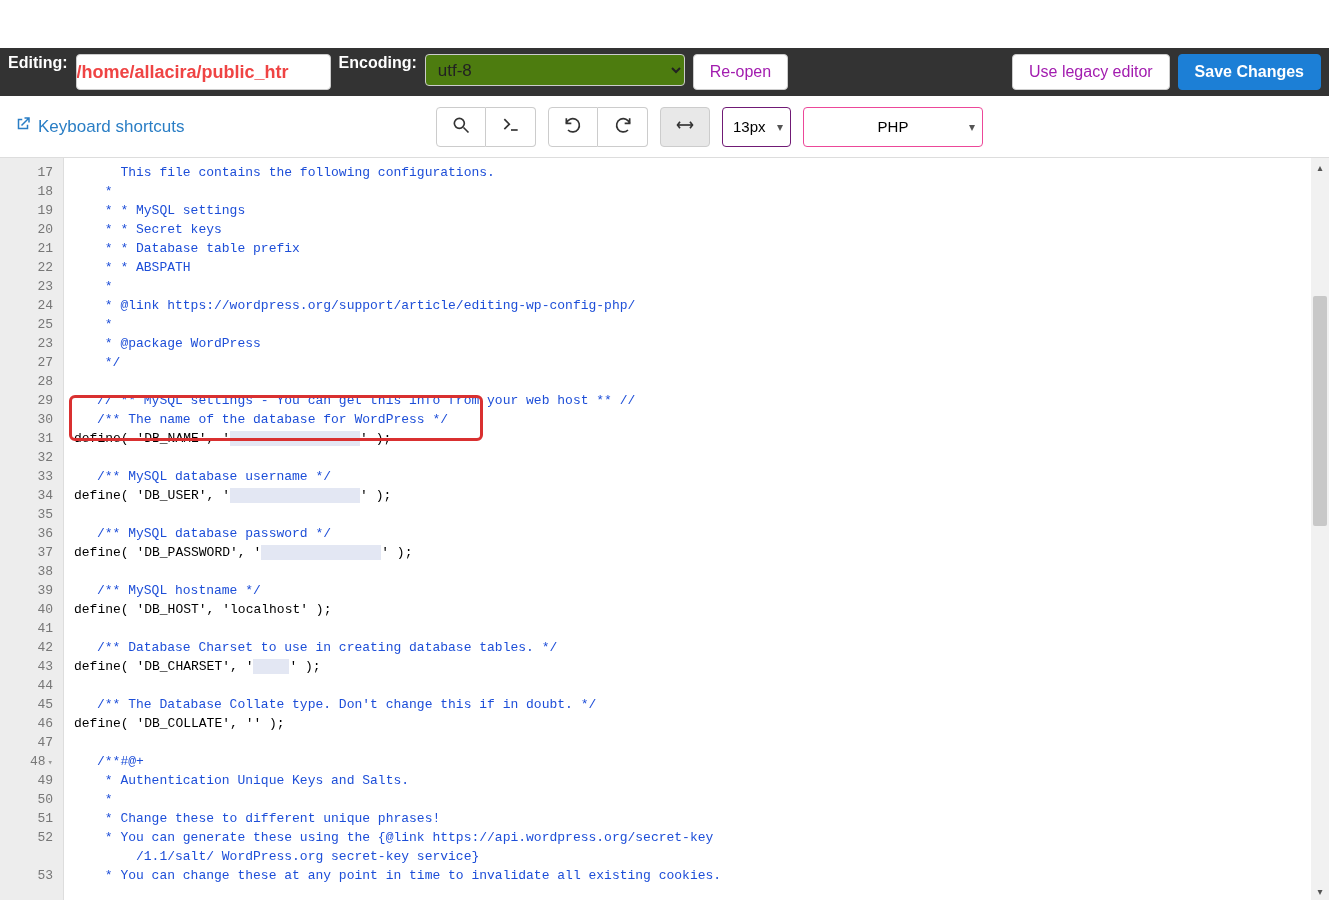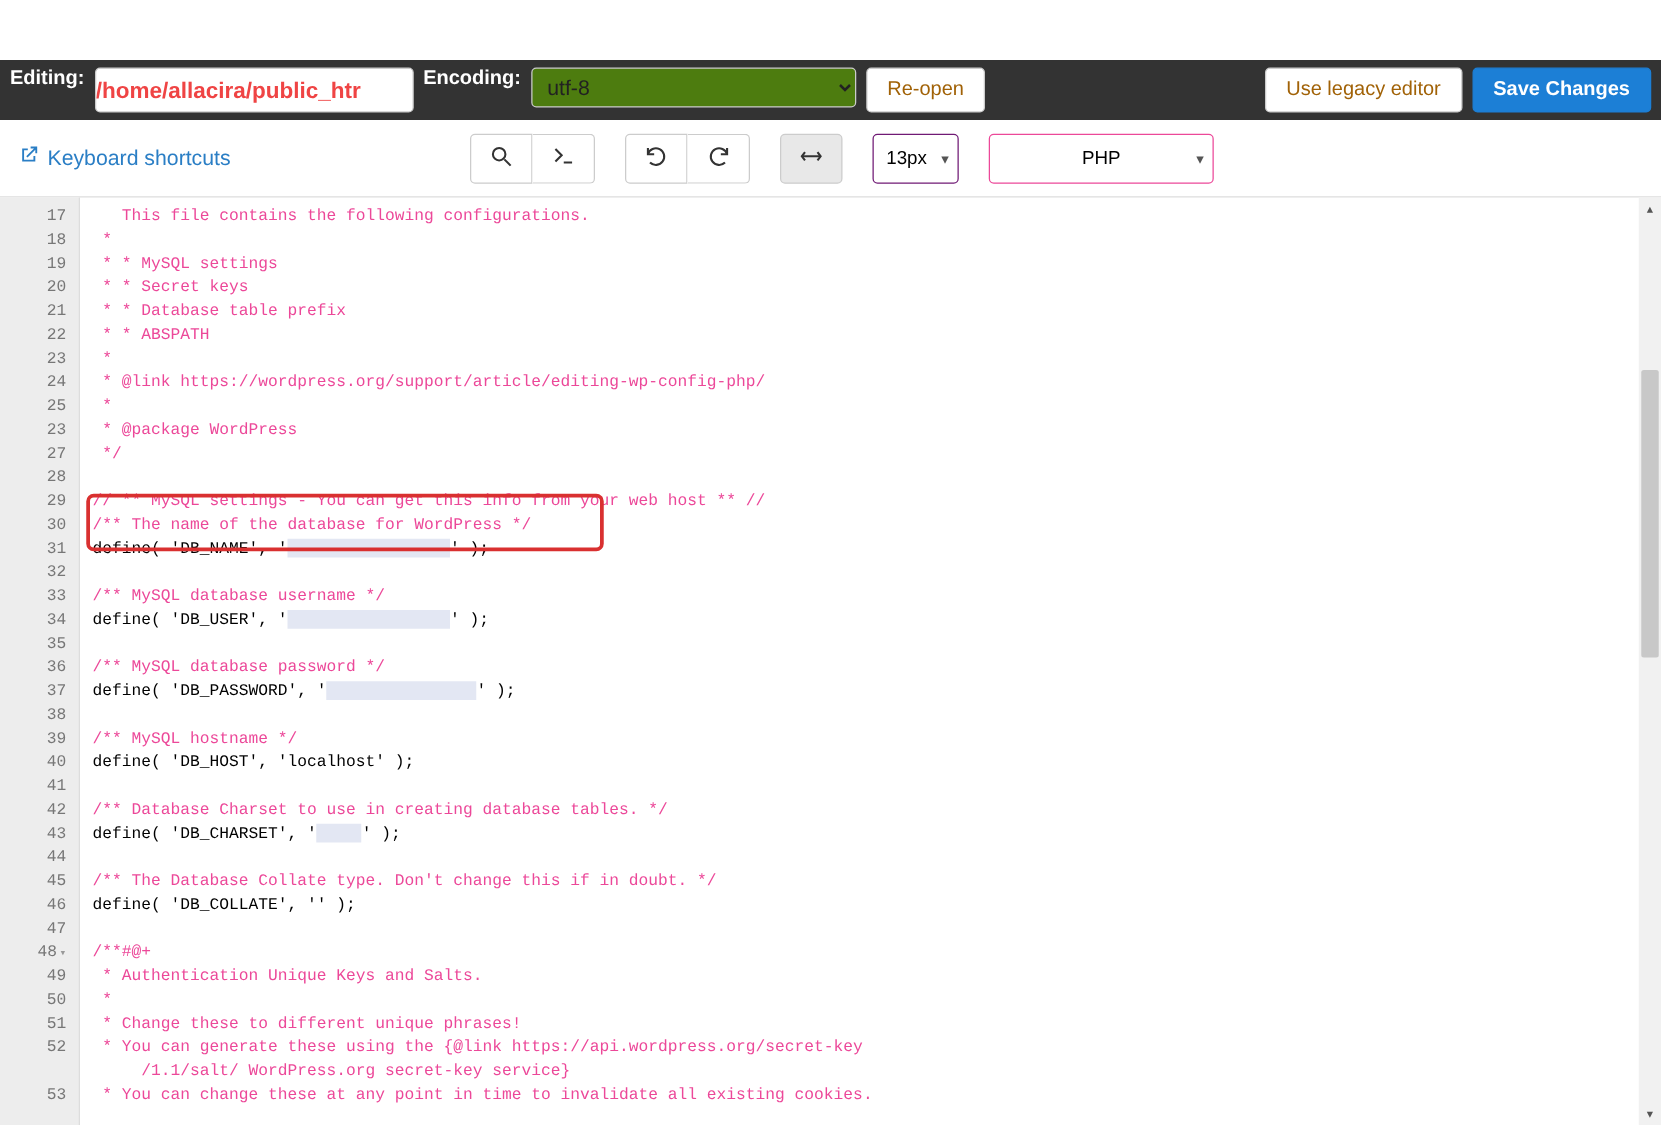--- a/index.html
+++ b/index.html
@@ -2,26 +2,26 @@
 <html><head>
 <meta charset="utf-8">
 <style>
   * { box-sizing: border-box; margin: 0; padding: 0; }
   html, body { width: 1329px; height: 900px; font-family: Arial, Helvetica, sans-serif; overflow: hidden; background: #fff; }
 
   .topbar { background: #333; color: #fff; padding: 6px 8px; display: flex; flex-wrap: wrap; align-items: flex-start; gap: 8px; margin-top: 48px; }
   .topbar .lbl { font-weight: bold; font-size: 16px; }
   .path-input { width: 255px; height: 36px; border-radius: 4px; border: 1px solid #ccc; padding: 4px 0; font-size: 18px; font-weight: bold; color: #ef4444; }
   .enc-select { width: 260px; height: 32px; border-radius: 4px; border: 1px solid #ccc; padding: 4px 8px; font-size: 17px; background: #4d7c0f; color: #222; }
-  .btn { border: 1px solid #ccc; background: #fff; color: #a16207; height: 36px; padding: 0 16px; border-radius: 4px; font-size: 16px; cursor: pointer; }
+  .btn { border: 1px solid #ccc; background: #fff; color: #a21caf; height: 36px; padding: 0 16px; border-radius: 4px; font-size: 16px; cursor: pointer; }
   .btn.primary { background: #1c7fd6; border-color: #1c7fd6; color: #fff; font-weight: bold; }
   .topbar .spacer { flex: 1; }
   .second-row { width: 100%; display: flex; justify-content: flex-end; padding: 2px 8px 0 0; }
 
-  .toolbar2 { background: #fff; border-bottom: 1px solid #ddd; height: 62px; display: flex; align-items: center; padding: 16px 14px; gap: 24px; }
+  .toolbar2 { background: #fff; border-bottom: 1px solid #ddd; height: 62px; display: flex; align-items: center; padding: 16px 14px; gap: 12px; }
   .kb-link { color: #2a7ec5; font-size: 17px; display: flex; align-items: center; gap: 6px; cursor: pointer; }
   .kb-link svg { width: 18px; height: 18px; fill: #2a7ec5; }
   .toolbar2 .spacer2 { flex: 1; }
   .btngrp { display: flex; }
   .iconbtn { width: 50px; height: 40px; border: 1px solid #ccc; background: #fff; display: flex; align-items: center; justify-content: center; cursor: pointer; }
   .iconbtn + .iconbtn { border-left: none; }
   .iconbtn.first { border-radius: 4px 0 0 4px; }
   .iconbtn.last { border-radius: 0 4px 4px 0; }
   .iconbtn.single { border-radius: 4px; }
   .iconbtn.active { background: #e8e8e8; }
@@ -30,21 +30,21 @@
   .selwrap { position: relative; display: inline-block; }
   .selwrap::after { content: "▾"; position: absolute; right: 8px; top: 50%; transform: translateY(-50%); pointer-events: none; font-size: 12px; color: #555; }
   .lang-sel { height: 40px; width: 180px; border: 1px solid #ec4899; border-radius: 4px; text-align: center; font-size: 15px; background: #fff; cursor: pointer; appearance: none; }
 
   .editor-wrap { display: flex; height: calc(900px - 96px - 62px); position: relative; }
   .gutter { width: 64px; background: #ededed; border-right: 1px solid #ddd; text-align: right; padding: 5px 10px 5px 4px; font-family: "Courier New", monospace; font-size: 13px; color: #777; line-height: 19px; user-select: none; }
   .gutter .ln { height: 19px; }
   .gutter .fold::after { content: "▾"; font-size: 9px; color: #999; margin-left: 2px; }
   .code { flex: 1; padding: 5px 0 5px 10px; font-family: "Courier New", monospace; font-size: 13px; line-height: 19px; white-space: pre; position: relative; overflow: hidden; }
   .code .row { height: 19px; }
-  .c-cm { color: #ec4899; }
+  .c-cm { color: #1d4ed8; margin-left: 23px; }
   .redbox { position: absolute; border: 3px solid #d93030; border-radius: 6px; left: 69px; top: 237px; width: 414px; height: 46px; pointer-events: none; }
   .redval { background: #e3e7f3; display: inline-block; height: 15px; vertical-align: middle; }
 
   .vscroll { position: absolute; right: 0; top: 0; width: 18px; height: 100%; background: #f1f1f1; }
   .vscroll .up, .vscroll .down { height: 18px; display: flex; align-items: center; justify-content: center; font-size: 10px; color: #555; cursor: pointer; }
   .vscroll .track { position: absolute; top: 18px; bottom: 18px; left: 0; right: 0; }
   .vscroll .thumb { position: absolute; left: 2px; right: 2px; top: 120px; height: 230px; background: #c8c8c8; border-radius: 2px; }
 </style>
 </head>
 <body>

